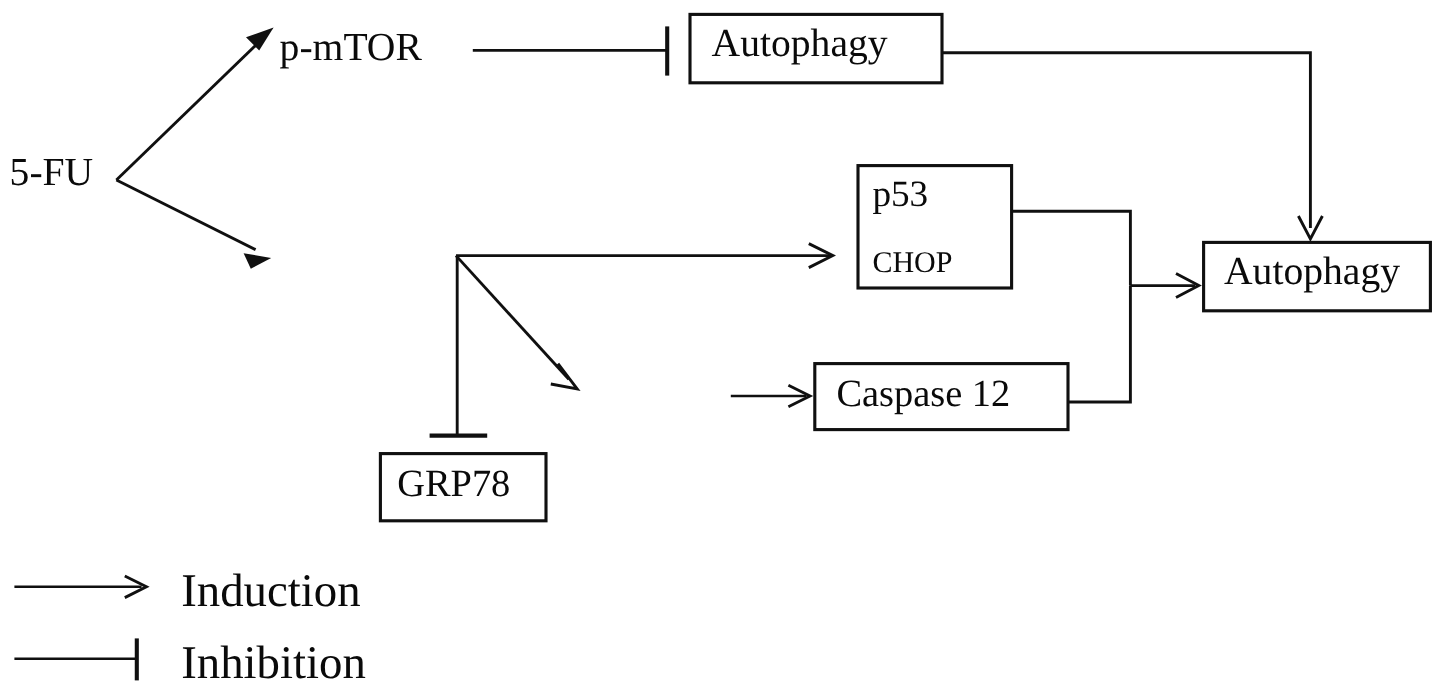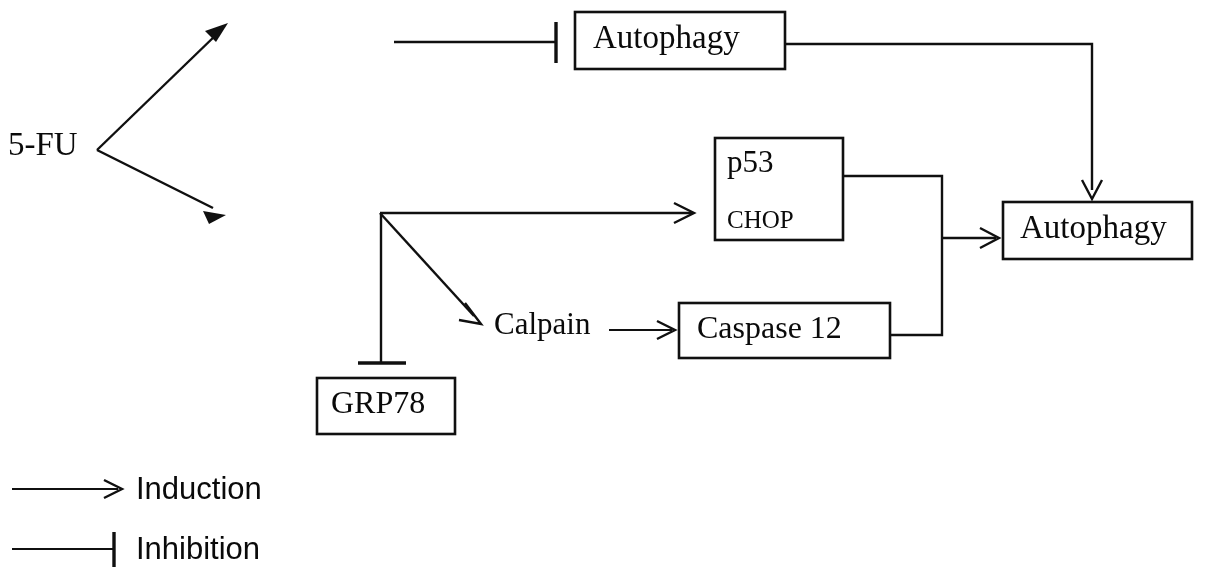--- a/index.html
+++ b/index.html
@@ -83,24 +83,25 @@
   #text-autophagy  { left: 593px; top: 20px;  font-size: 33px; }
   #text-p53        { left: 727px; top: 146px; font-size: 31px; }
   #text-chop       { left: 727px; top: 186px; font-size: 25px; margin-top: 21px; }
   #text-caspase12  { left: 697px; top: 311px; font-size: 32px; }
   #text-grp78      { left: 331px; top: 386px; font-size: 32px; }
   #text-apoptosis  { left: 1020px; top: 210px; font-size: 33px; }
 
   .legend-text {
     position: absolute;
     color: #0a0a0a;
-    font-family: Liberation Sans, sans-serif;
+    font-family: Liberation Serif, serif;
     white-space: nowrap;
-    font-size: 31px;
+    font-size: 39px;
     line-height: 1;
+    margin-left: 15px;
   }
   #legend-induction-label  { left: 136px; top: 473px; }
   #legend-inhibition-label { left: 136px; top: 533px; }
 </style>
 </head>
 <body>
 
 <div id="diagram-root">
 
   <svg class="canvas" viewBox="0 0 1205 580">
@@ -175,23 +176,23 @@
 
     <g>
       <line class="edge-thin" x1="12" y1="549" x2="114" y2="549"></line>
       <line class="inhib-bar" x1="114" y1="532" x2="114" y2="567"></line>
     </g>
 
   </svg>
 
   <div class="lbl lbl-serif" id="label-5fu">5-FU</div>
 
-
-
-  <div class="lbl lbl-serif" id="label-calpain">Calpain</div>
+  <div class="lbl lbl-serif" id="label-pmtor">p-mTOR</div>
+
+
 
   <div class="box-text" id="text-autophagy">Autophagy</div>
 
   <div class="box-text" id="text-p53">p53</div>
 
   <div class="box-text" id="text-chop">CHOP</div>
 
   <div class="box-text" id="text-caspase12">Caspase 12</div>
 
   <div class="box-text" id="text-grp78">GRP78</div>

